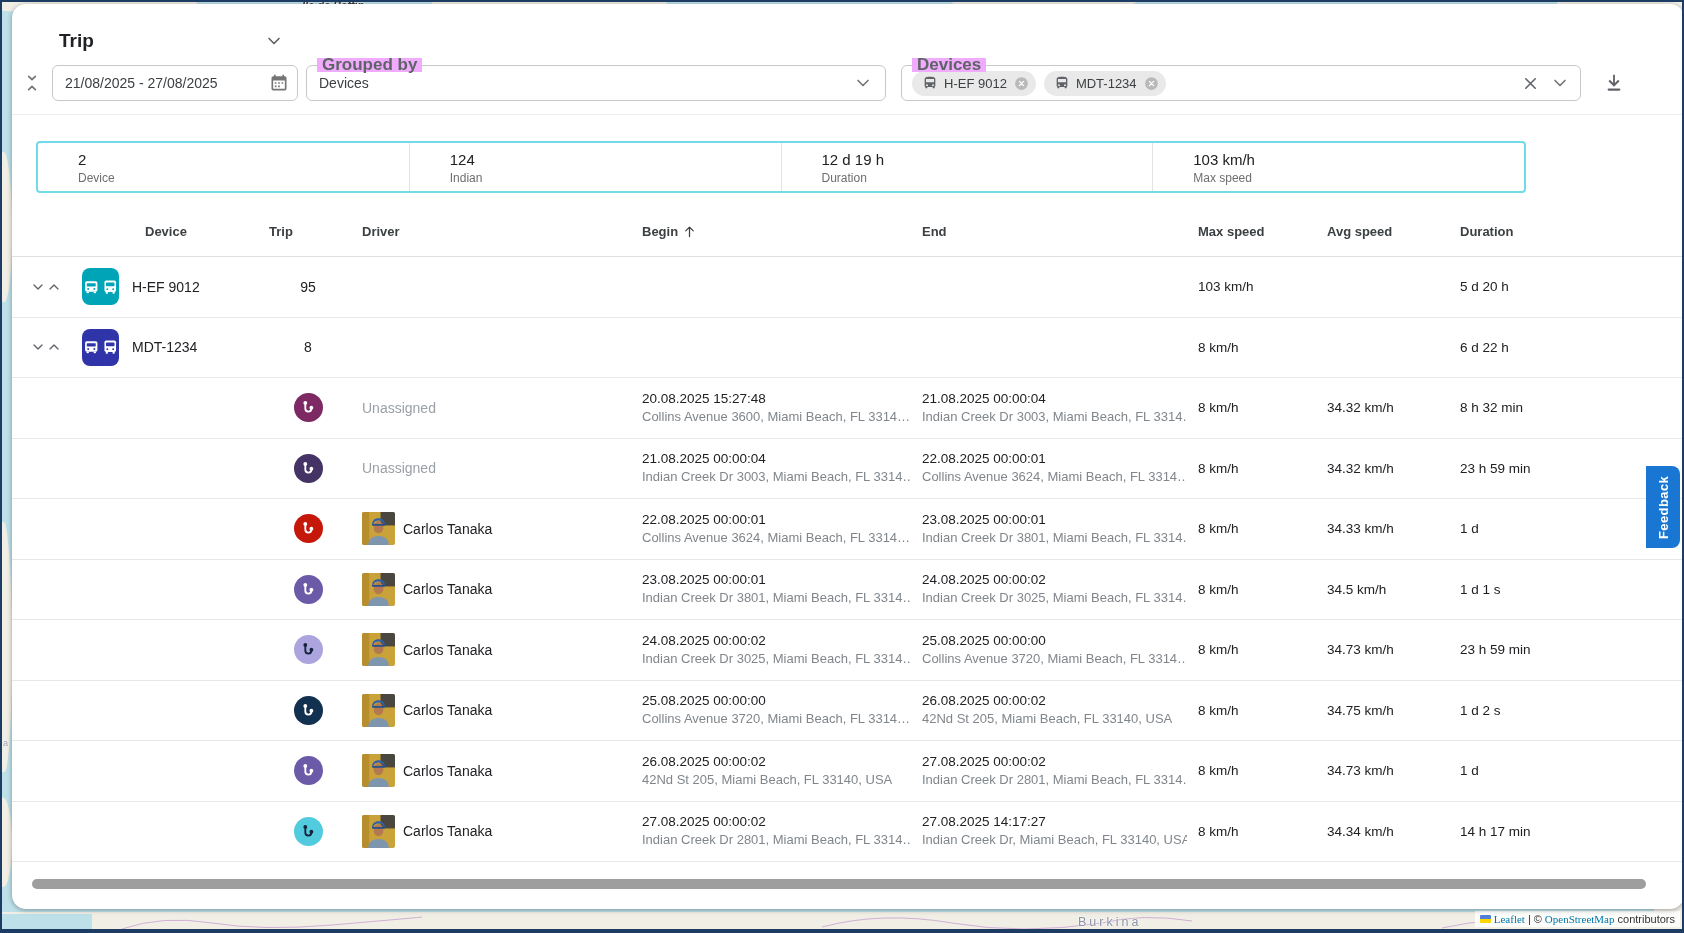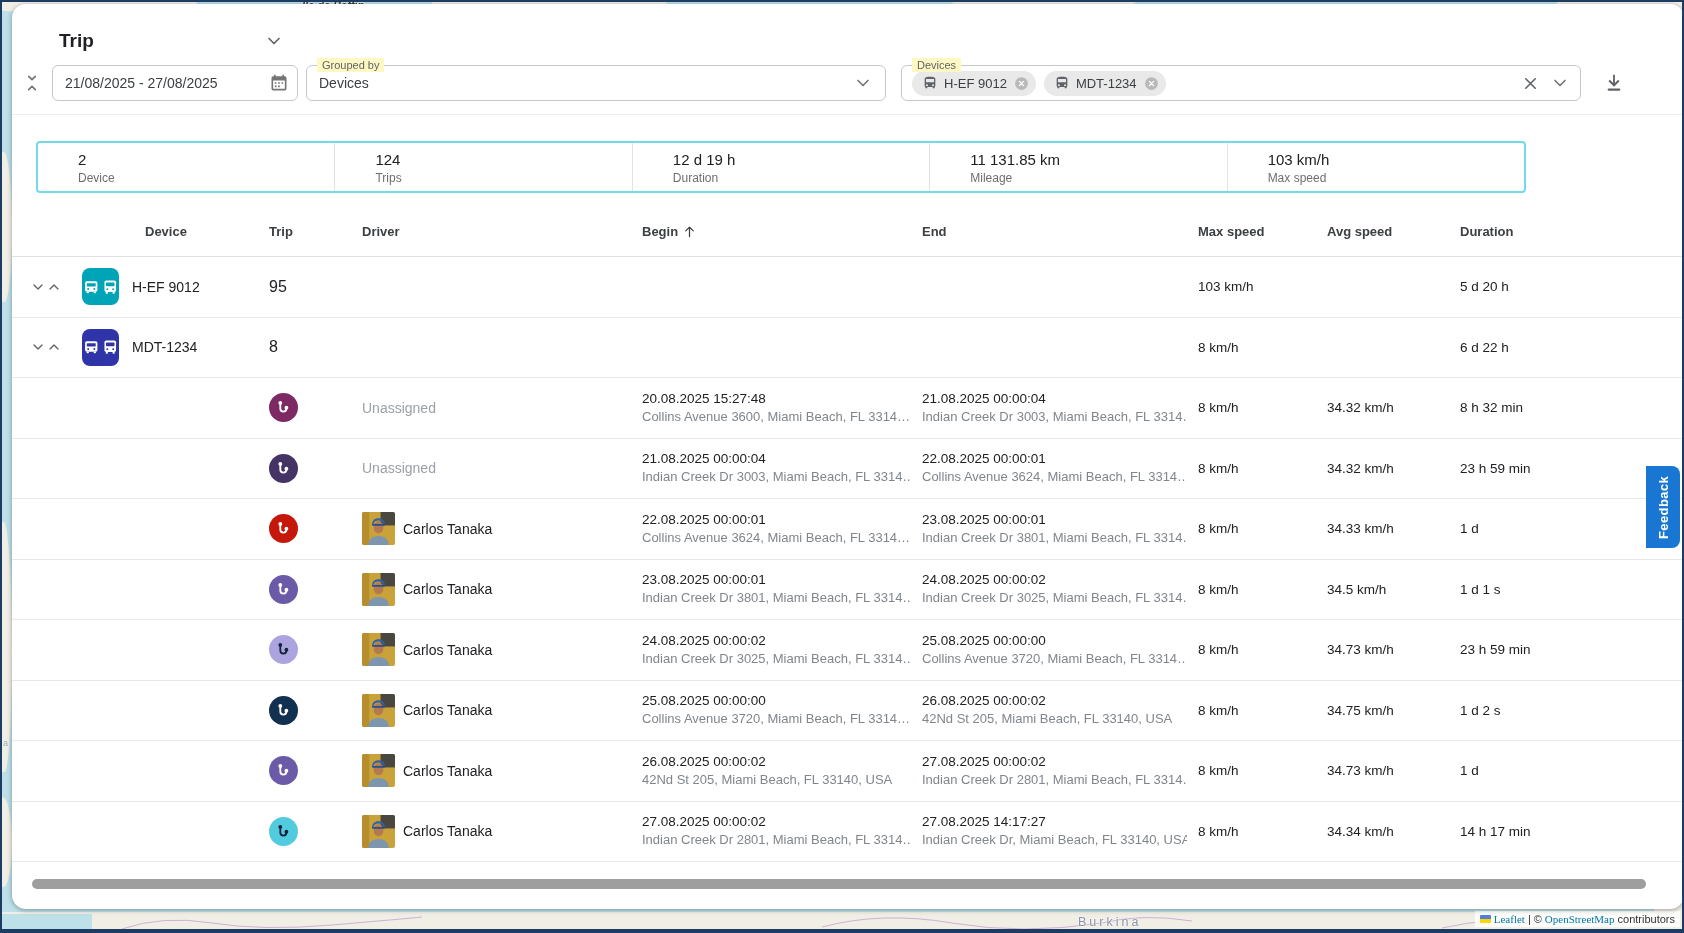--- a/index.html
+++ b/index.html
@@ -25,22 +25,22 @@
     background:#fff; border-radius:14px; box-shadow:0 1px 5px rgba(0,0,0,.35); z-index:2; }
   .title-row { margin:22px 0 0 47px; width:225px; height:30px; display:flex;
     justify-content:space-between; align-items:center; }
   .title-row h1 { font-size:19px; font-weight:700; color:#202124; }
   .filter-row { margin:8px 24px 0 8px; height:38px; display:flex; align-items:center; }
   .icon-btn { border:none; background:transparent; cursor:pointer; display:flex;
     align-items:center; justify-content:center; }
   .collapse-btn { width:24px; height:36px; }
   .field { position:relative; height:36px; border:1px solid #c8c8c8; border-radius:6px;
     background:#fff; display:flex; align-items:center; font-size:14px; color:#3c4043; }
-  .field-label { position:absolute; top:-8px; left:10px; background:#fef9c3; padding:0 5px;
-    font-size:11px; color:#5f6368; line-height:14px; }
+  .field-label { position:absolute; top:-8px; left:10px; background:#f0abfc; padding:0 5px;
+    font-size:17px; color:#5f6368; line-height:14px;font-weight:bold; }
   .date-field { width:246px; margin-left:8px; padding:0 8px 0 12px; justify-content:space-between; }
   .grouped-field { width:580px; margin-left:8px; padding:0 12px; justify-content:space-between; }
   .devices-field { width:680px; margin-left:15px; padding:0 10px; gap:8px; }
   .chip { height:25px; background:#e9e9e9; border-radius:13px; display:flex; align-items:center;
     gap:6px; padding:0 6px 0 10px; font-size:13px; color:#3c4043; cursor:pointer; }
   .download-btn { width:26px; height:36px; margin-left:20px; }
   .hdr-divider { margin-top:12px; border-bottom:1px solid #ededed; }
 
   
   .stats { margin:26px 0 0 24px; width:1490px; height:52px; border:2px solid #71dbe8;
@@ -55,21 +55,21 @@
   .thead { margin-top:14px; height:50px; border-bottom:1px solid #e0e0e0; align-items:center; }
   .th { font-size:13px; font-weight:700; color:#3c4043; display:flex; align-items:center; gap:4px; }
   .th.h-device { padding-left:83px; } .th.h-trip { padding-left:17px; }
   .th.h-driver { padding-left:15px; } .th.h-begin { padding-left:10px; }
   .th.h-end { padding-left:10px; } .th.h-max { padding-left:11px; }
   .th.h-avg { padding-left:12px; } .th.h-dur { padding-left:12px; }
   .row { height:60.5px; border-bottom:1px solid #e8e8e8; align-items:center; cursor:pointer; }
   .cell { display:flex; align-items:center; font-size:13.5px; color:#202124; overflow:hidden; white-space:nowrap; }
   .c-exp { padding-left:18px; }
   .c-device { padding-left:20px; gap:13px; font-size:14px; }
-  .c-trip { padding-left:17px; font-size:16px; }
+  .c-trip { padding-left:17px; font-size:14px;justify-content:center; }
   .c-driver { padding-left:15px; gap:8px; font-size:14px; }
   .c-begin, .c-end { padding-left:10px; }
   .c-max { padding-left:11px; } .c-avg { padding-left:12px; } .c-dur { padding-left:12px; }
   .veh-icon { width:37px; height:37px; border-radius:8px; display:flex; align-items:center;
     justify-content:center; flex:none; }
   .trip-icon { width:29px; height:29px; border-radius:50%; display:flex; align-items:center;
     justify-content:center; flex:none; }
   .route circle { fill:var(--fg); } .route path { stroke:var(--fg); }
   .avatar { width:33px; height:33px; border-radius:2px; overflow:hidden; flex:none; }
   .driver-name.unassigned { color:#9aa0a6; }
@@ -201,29 +201,25 @@
 
     <div class="hdr-divider"></div>
 
     <div class="stats" id="stats">
         <div class="stat">
     <div class="stat-value">2</div>
     <div class="stat-label">Device</div>
   </div>
         <div class="stat">
     <div class="stat-value">124</div>
-    <div class="stat-label">Trips</div>
+    <div class="stat-label">Indian</div>
   </div>
         <div class="stat">
     <div class="stat-value">12 d 19 h</div>
     <div class="stat-label">Duration</div>
-  </div>
-        <div class="stat">
-    <div class="stat-value">11 131.85 km</div>
-    <div class="stat-label">Mileage</div>
   </div>
         <div class="stat">
     <div class="stat-value">103 km/h</div>
     <div class="stat-label">Max speed</div>
   </div>
       </div>
 
     <div class="grid thead">
       <div class="th"></div>
       <div class="th h-device">Device</div>

